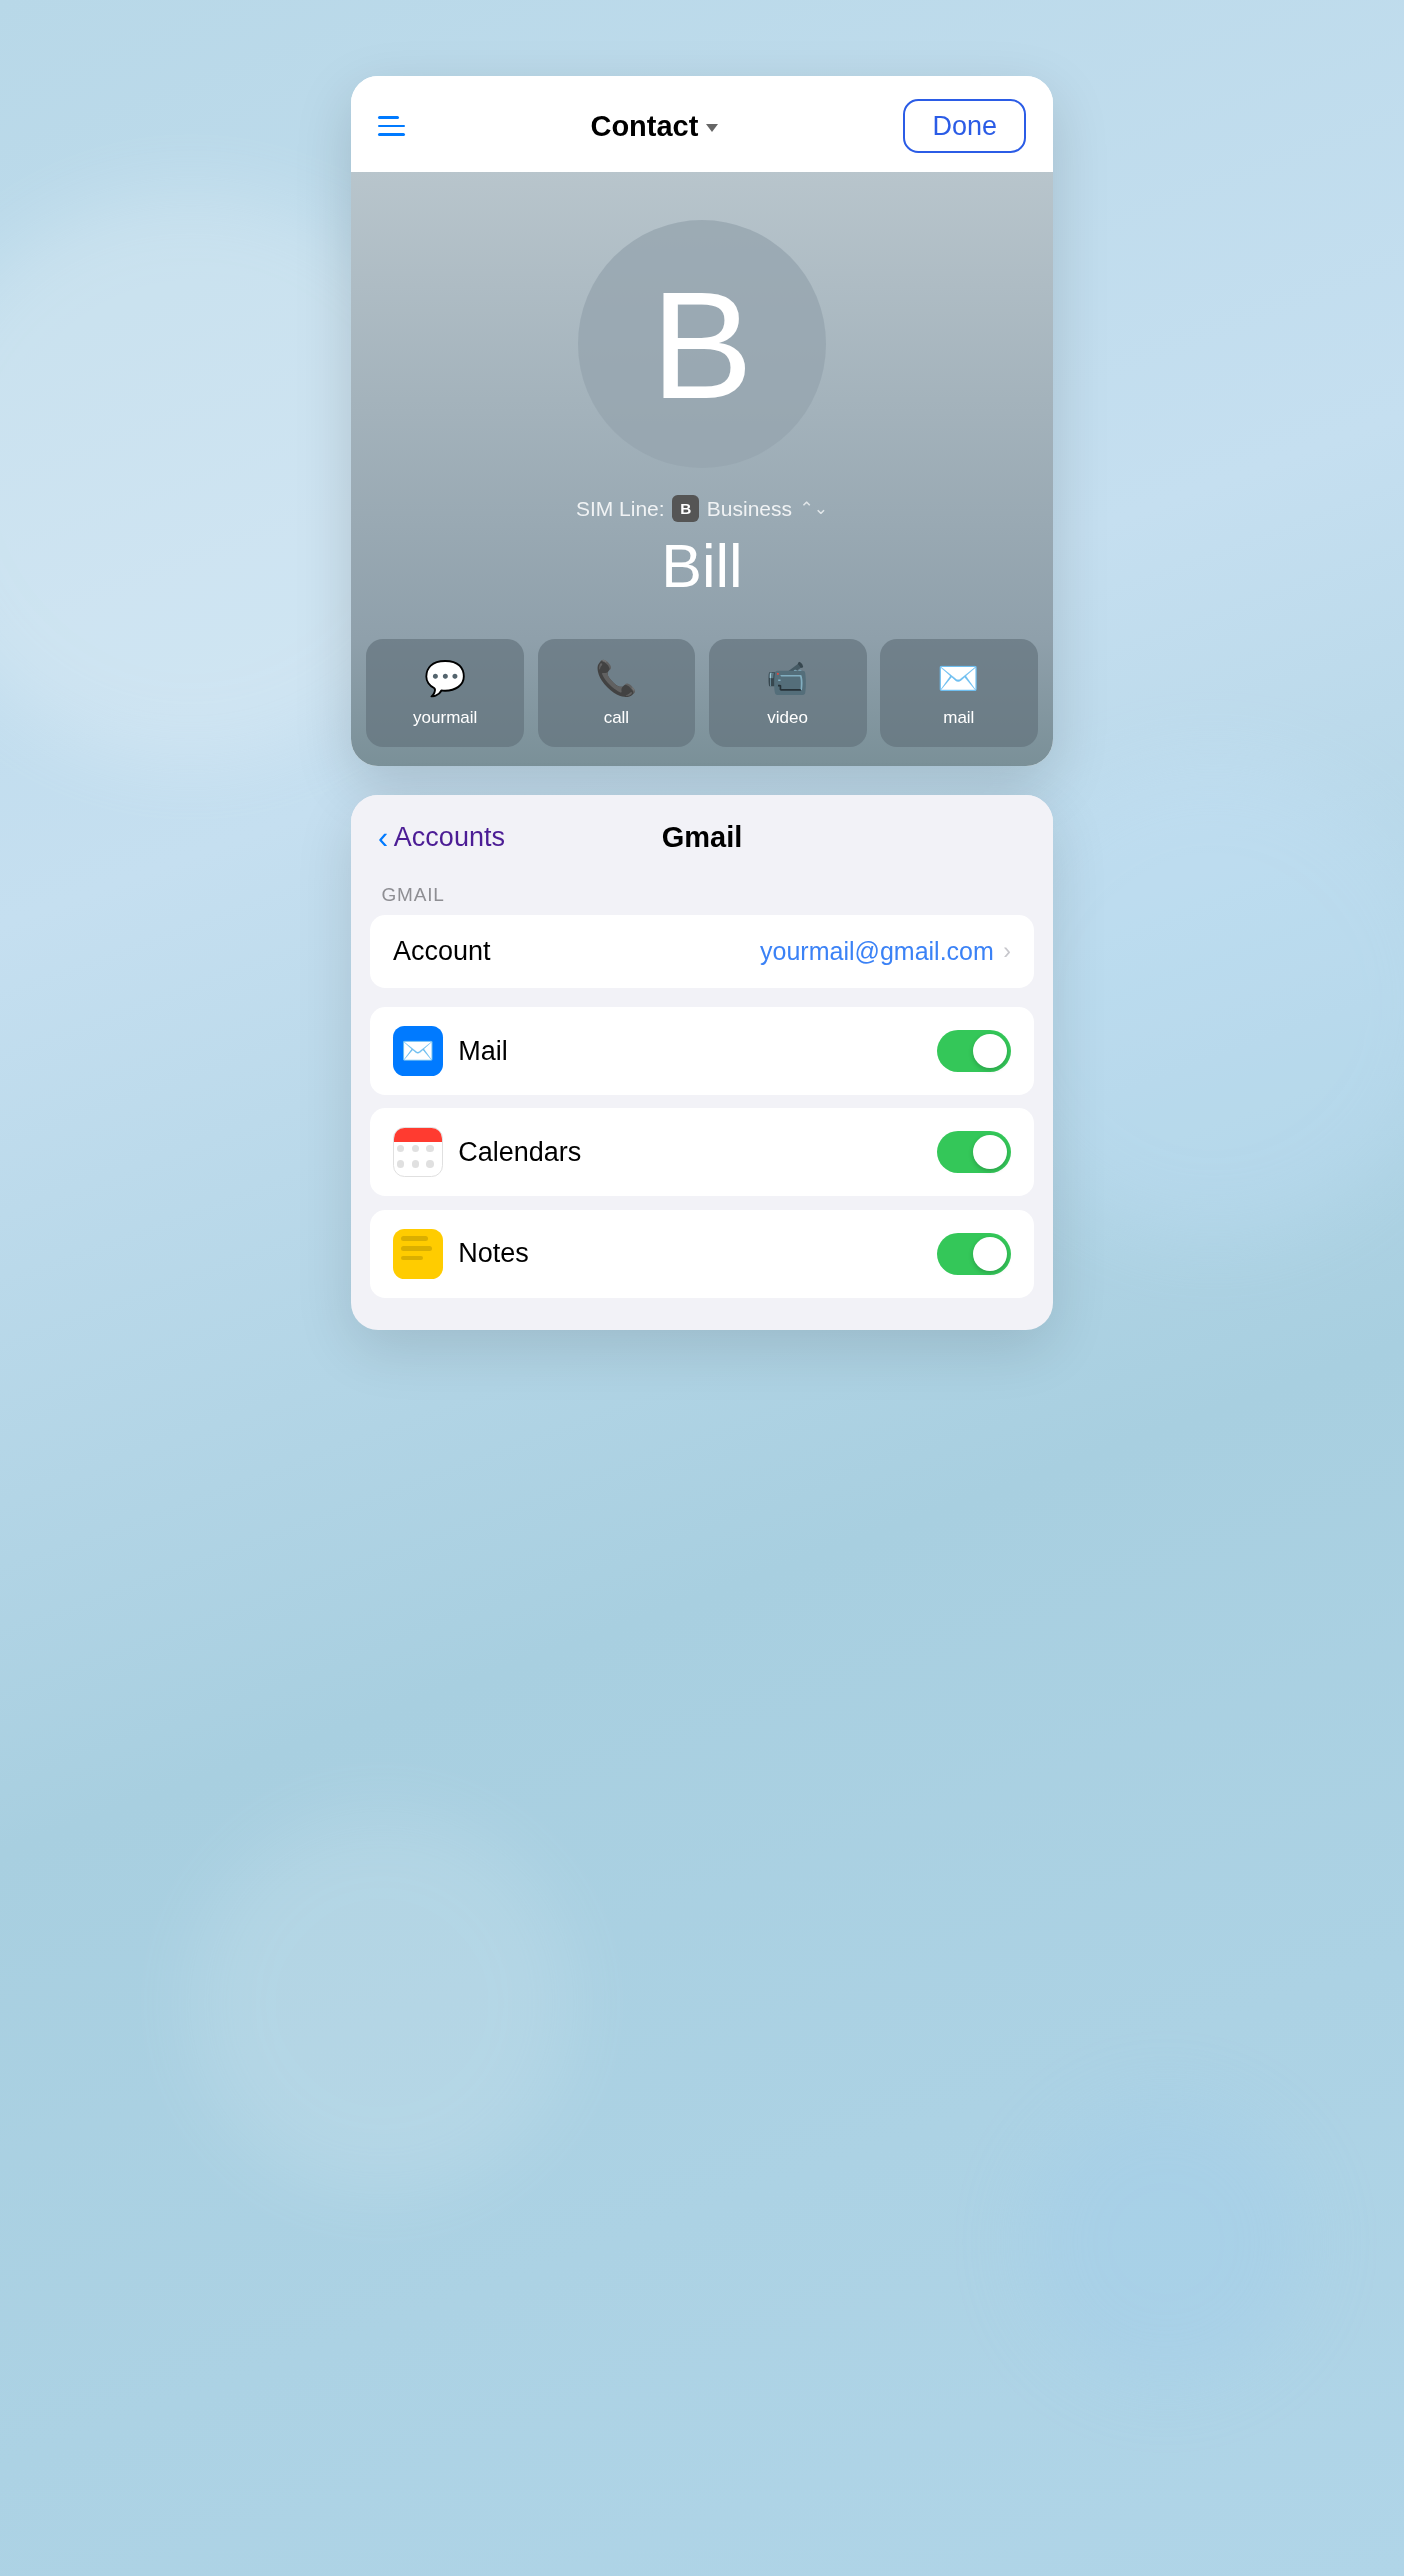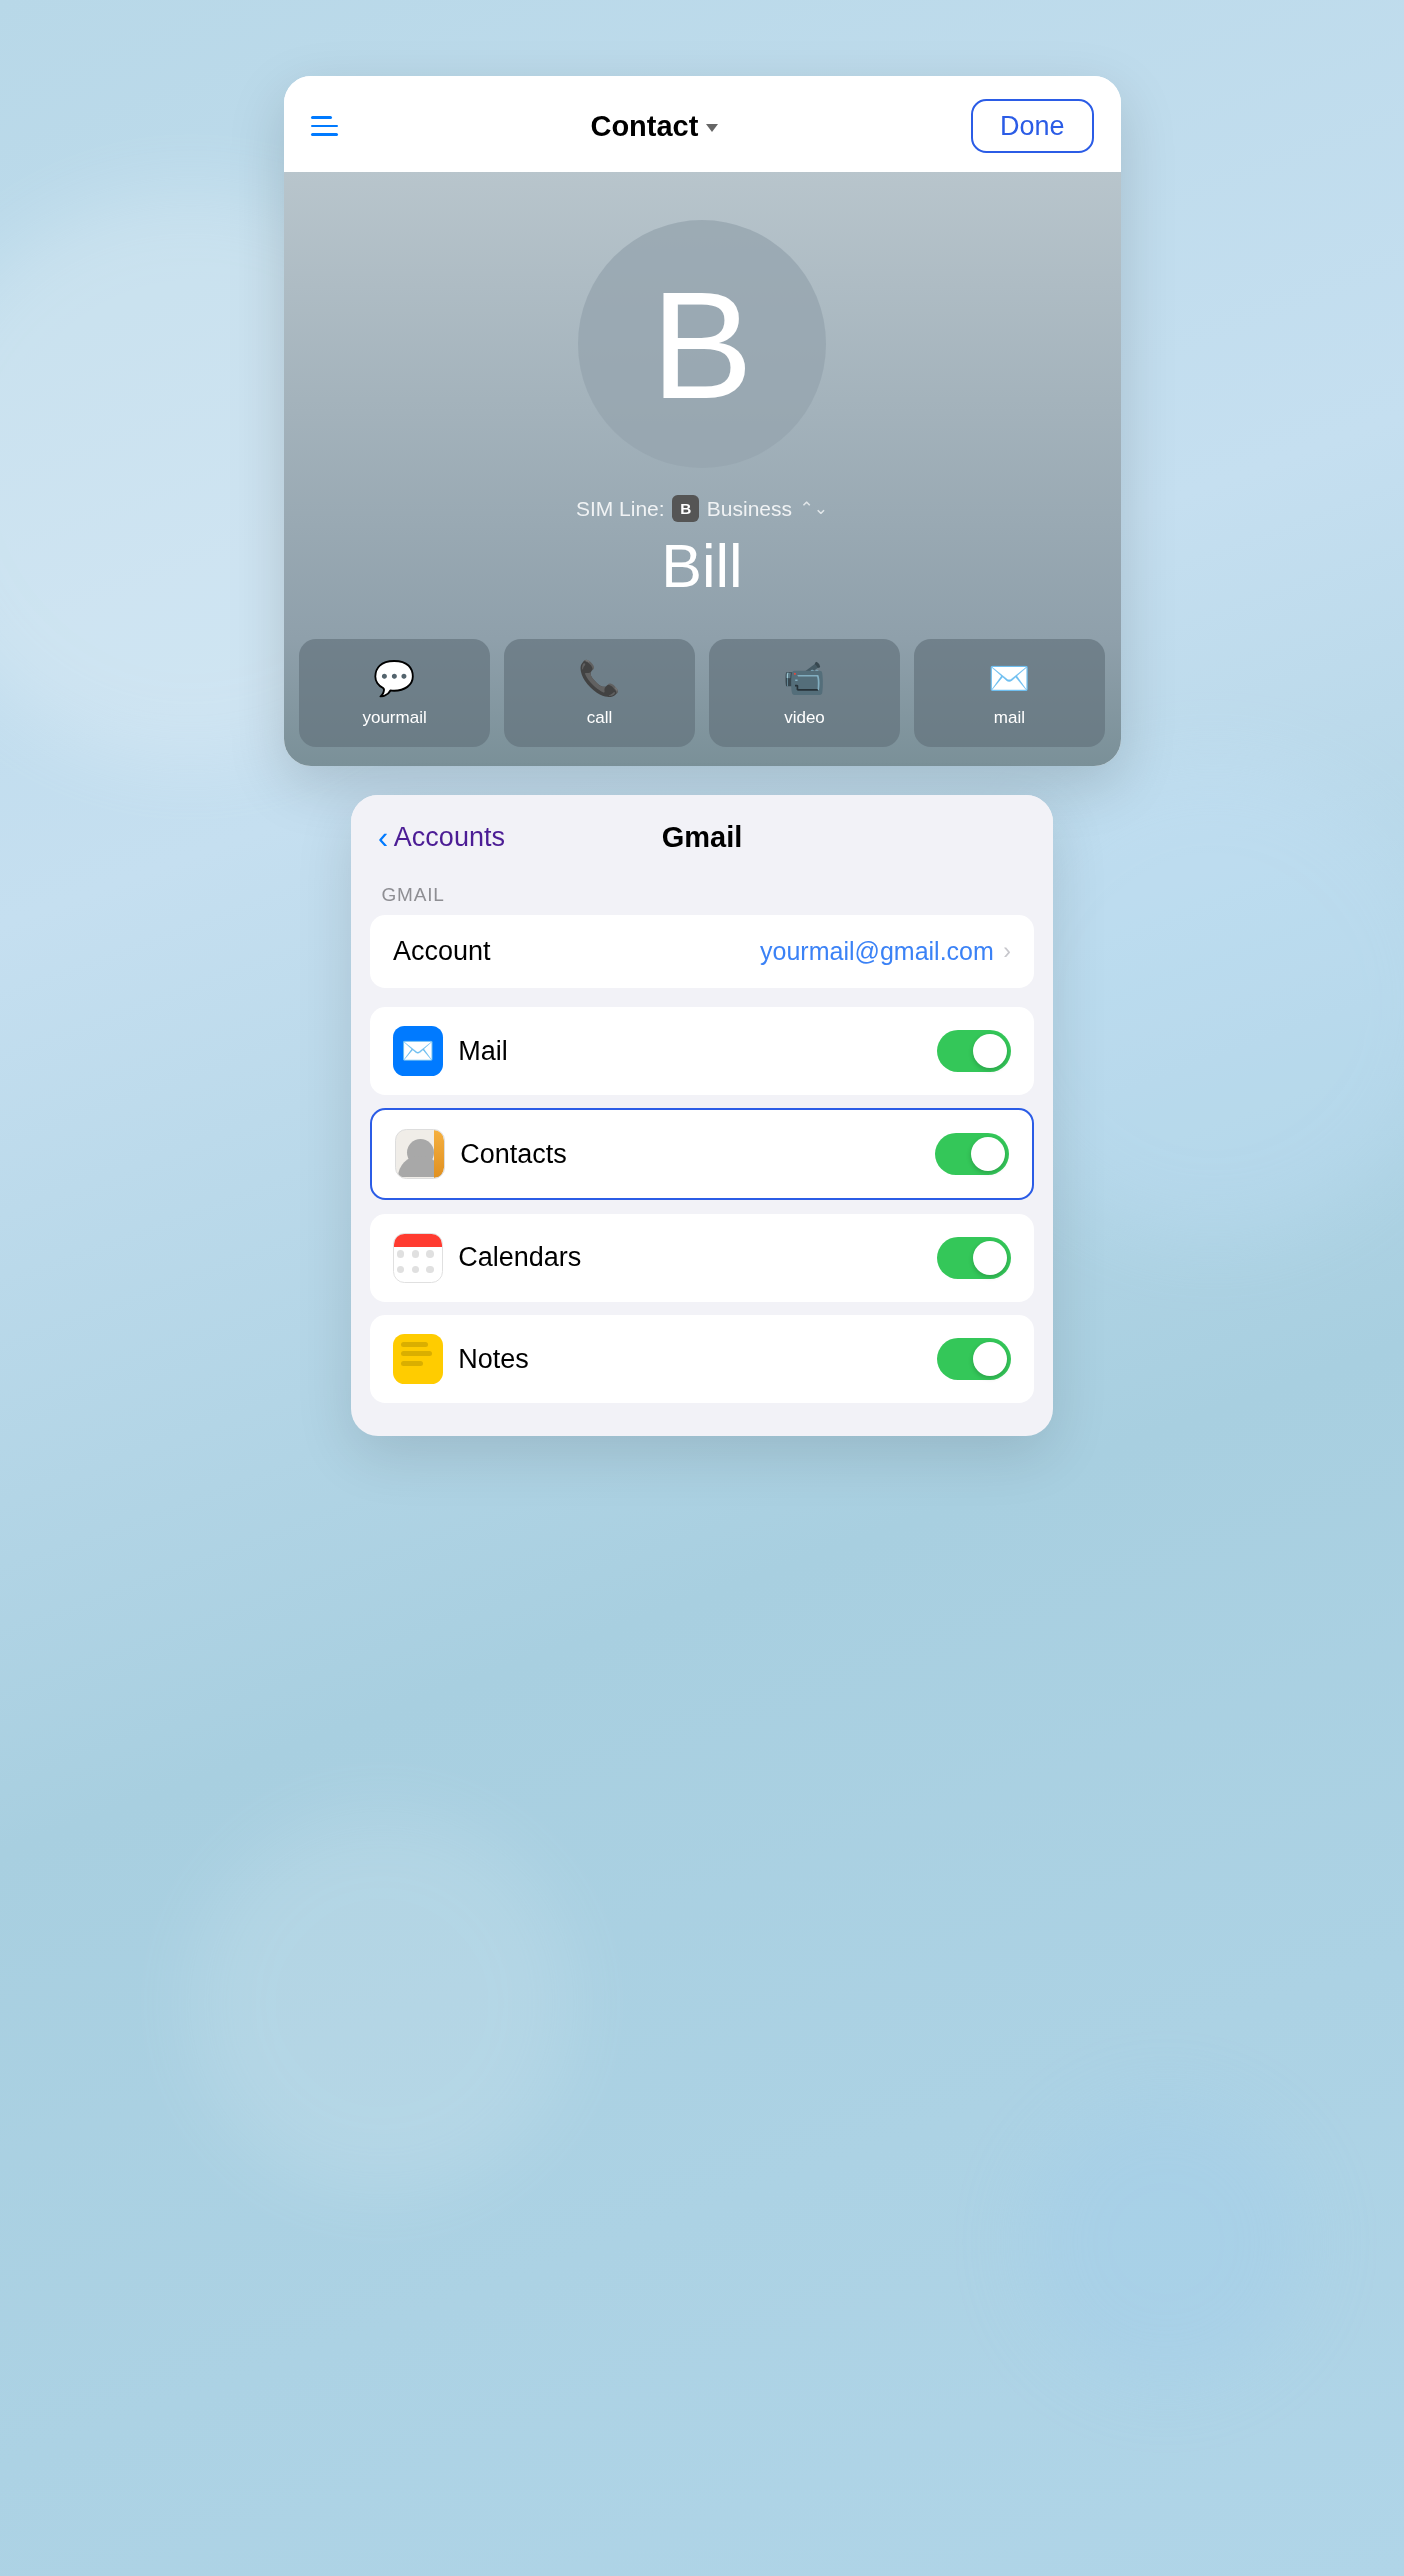--- a/index.html
+++ b/index.html
@@ -49,21 +49,21 @@
       display: flex;
       flex-direction: column;
       align-items: center;
       gap: 29px;
       position: relative;
       z-index: 1;
     }
 
     
     .contact-card {
-      width: 837px;
+      width: 702px;
       background: rgba(255,255,255,0.92);
       border-radius: 27px;
       overflow: hidden;
       box-shadow: 0 19px 57px rgba(0,0,0,0.15);
     }
 
     .contact-header {
       display: flex;
       align-items: center;
       justify-content: space-between;
@@ -540,36 +540,20 @@
         <div class="toggle-row-left">
           <div class="app-icon mail-icon-bg">
             <span style="font-size:27px;">✉️</span>
           </div>
           <span class="toggle-label">Mail</span>
         </div>
         <div class="toggle-switch"></div>
       </div>
     </div>
 
-    <div class="highlighted-wrapper">
-      <div class="toggle-row highlighted">
-        <div class="toggle-row-left">
-          <div class="contacts-icon-inner">
-            <div style="display:flex;align-items:center;justify-content:center;width:100%;height:100%;position:relative;">
-              <div style="width:27px;height:27px;border-radius:50%;background:#a8a8a8;position:relative;top:-1.9px;">
-                <div style="position:absolute;bottom:-11.4px;left:-8.6px;width:44px;height:21px;border-radius:21px 21px 0 0;background:#a8a8a8;"></div>
-              </div>
-              <div style="position:absolute;right:0;top:0;bottom:0;width:10.5px;background:linear-gradient(180deg,#f5b040,#e09020);border-radius:0 10.5px 10.5px 0;"></div>
-            </div>
-          </div>
-          <span class="toggle-label">Contacts</span>
-        </div>
-        <div class="toggle-switch"></div>
-      </div>
-    </div>
 
     <div class="toggle-group">
       <div class="toggle-row">
         <div class="toggle-row-left">
           <div class="calendar-icon-inner">
             <div class="calendar-header-bar"></div>
             <div class="calendar-grid">
               <div class="calendar-dot"></div>
               <div class="calendar-dot"></div>
               <div class="calendar-dot"></div>

